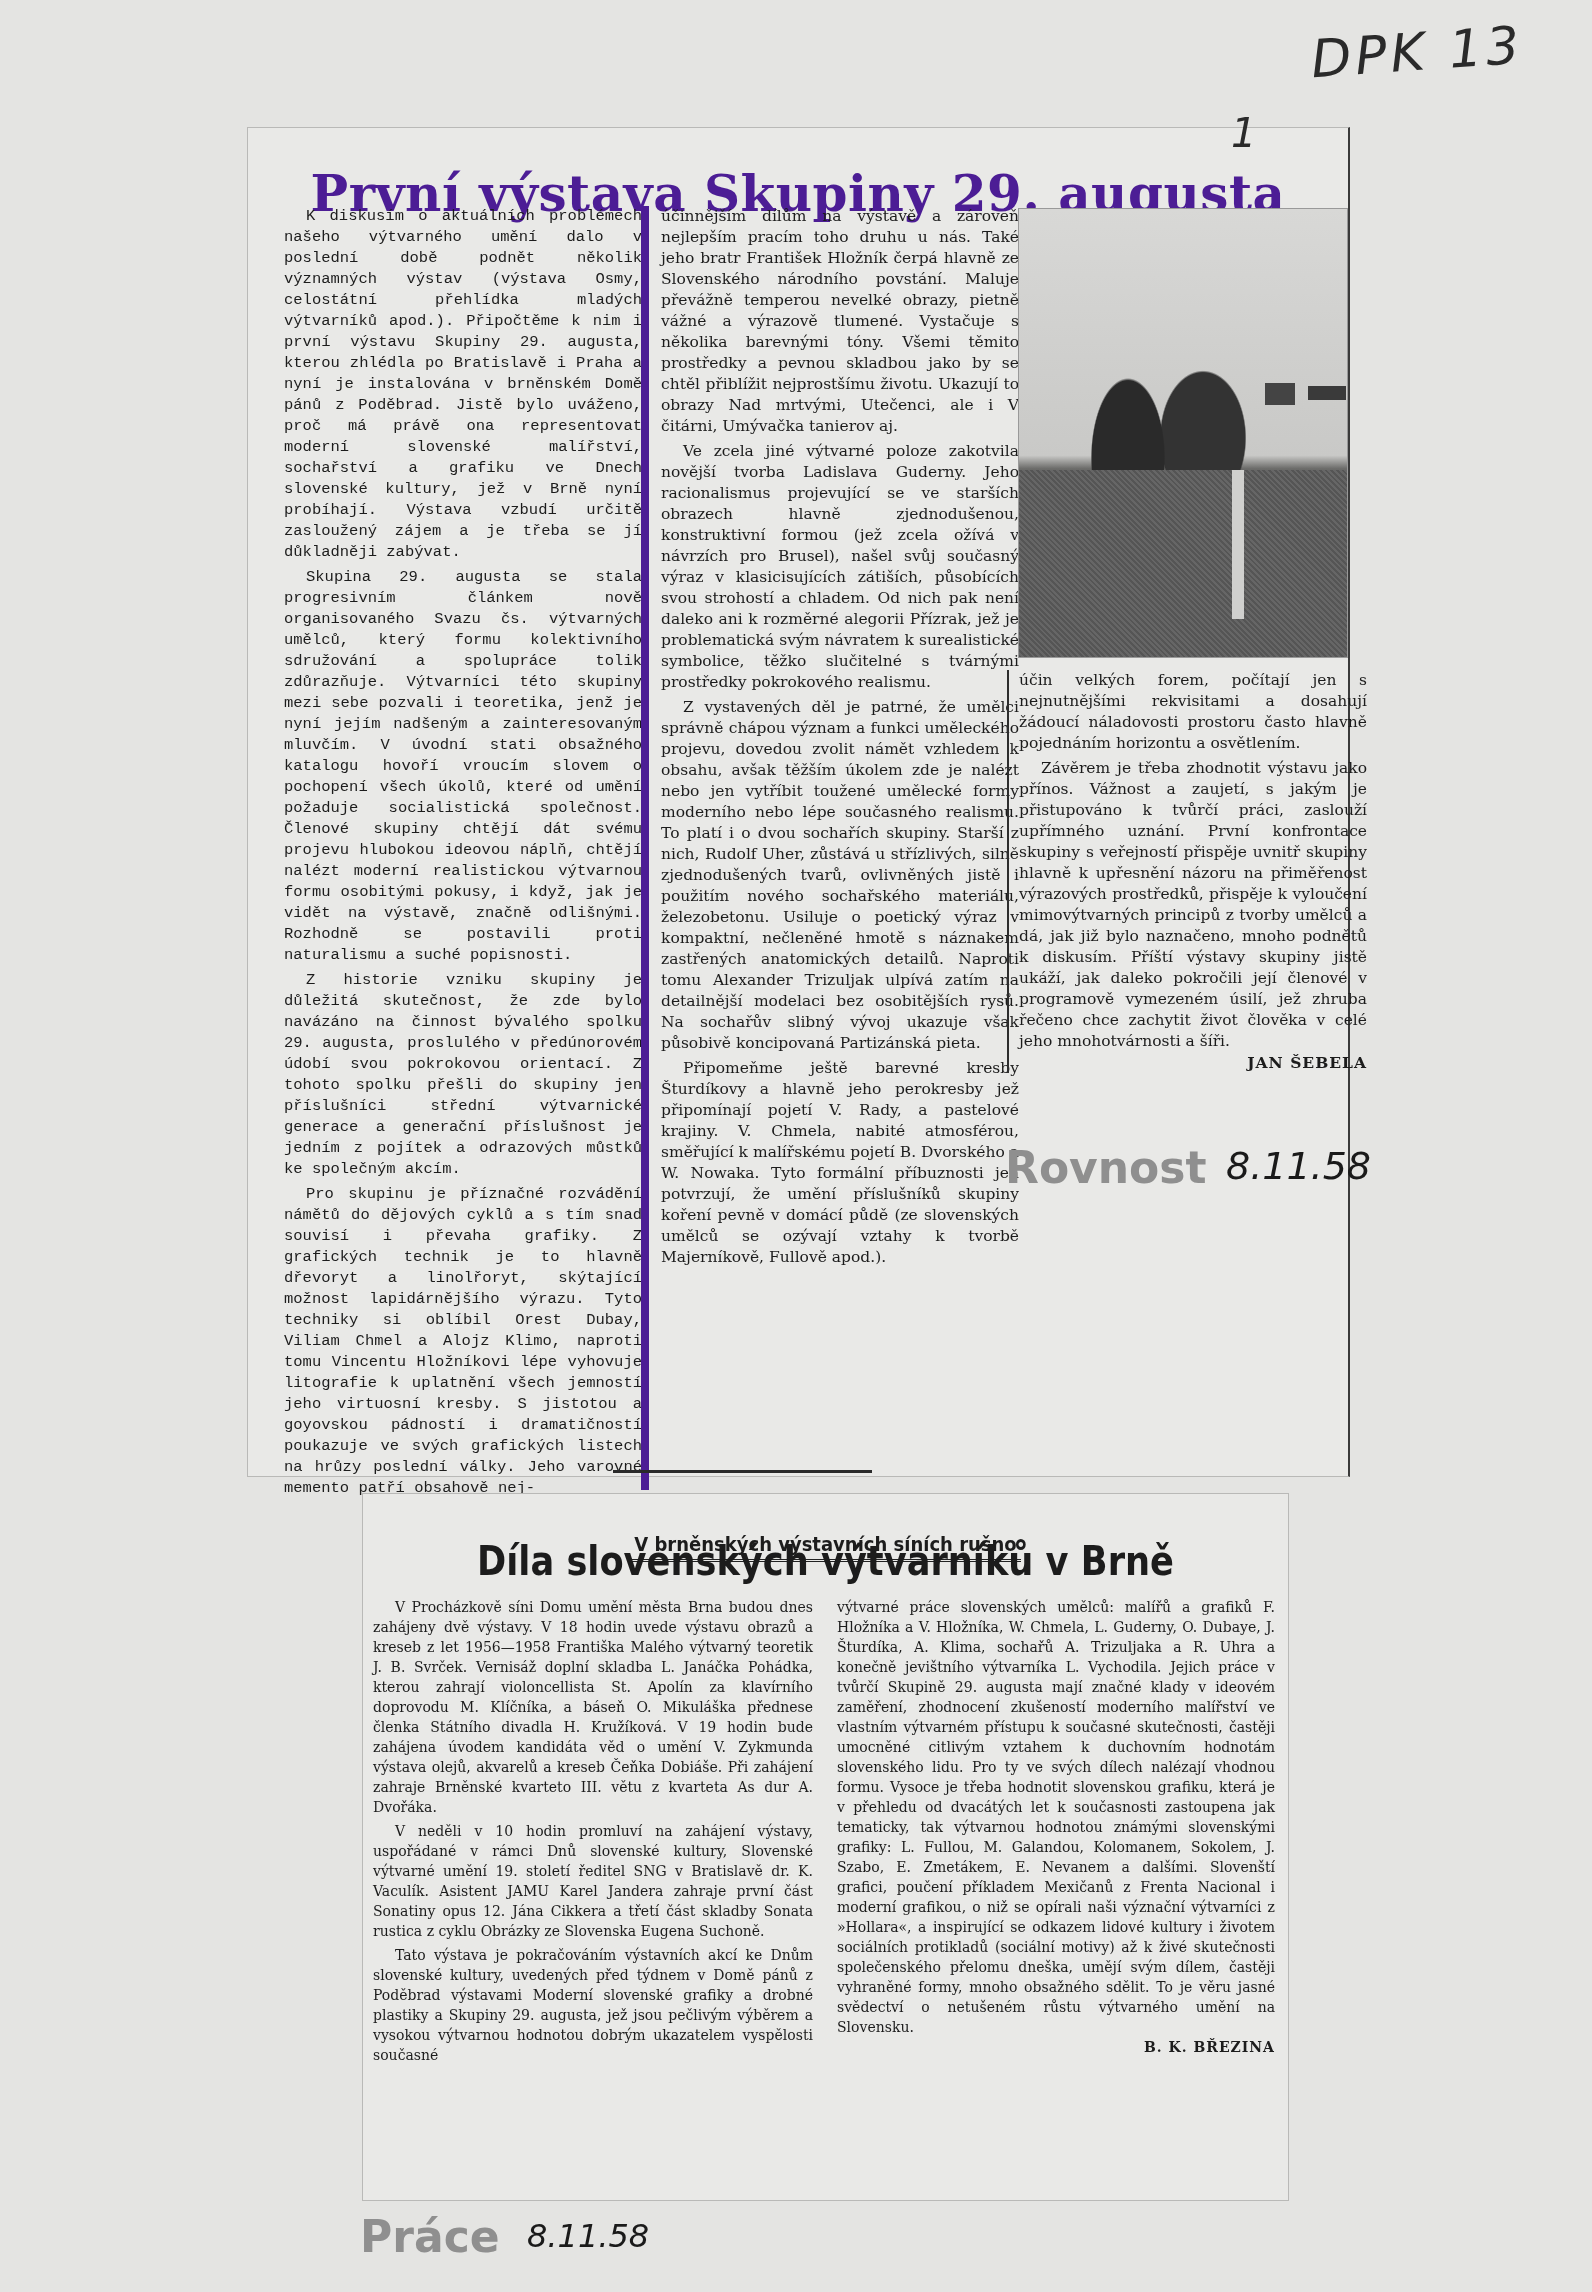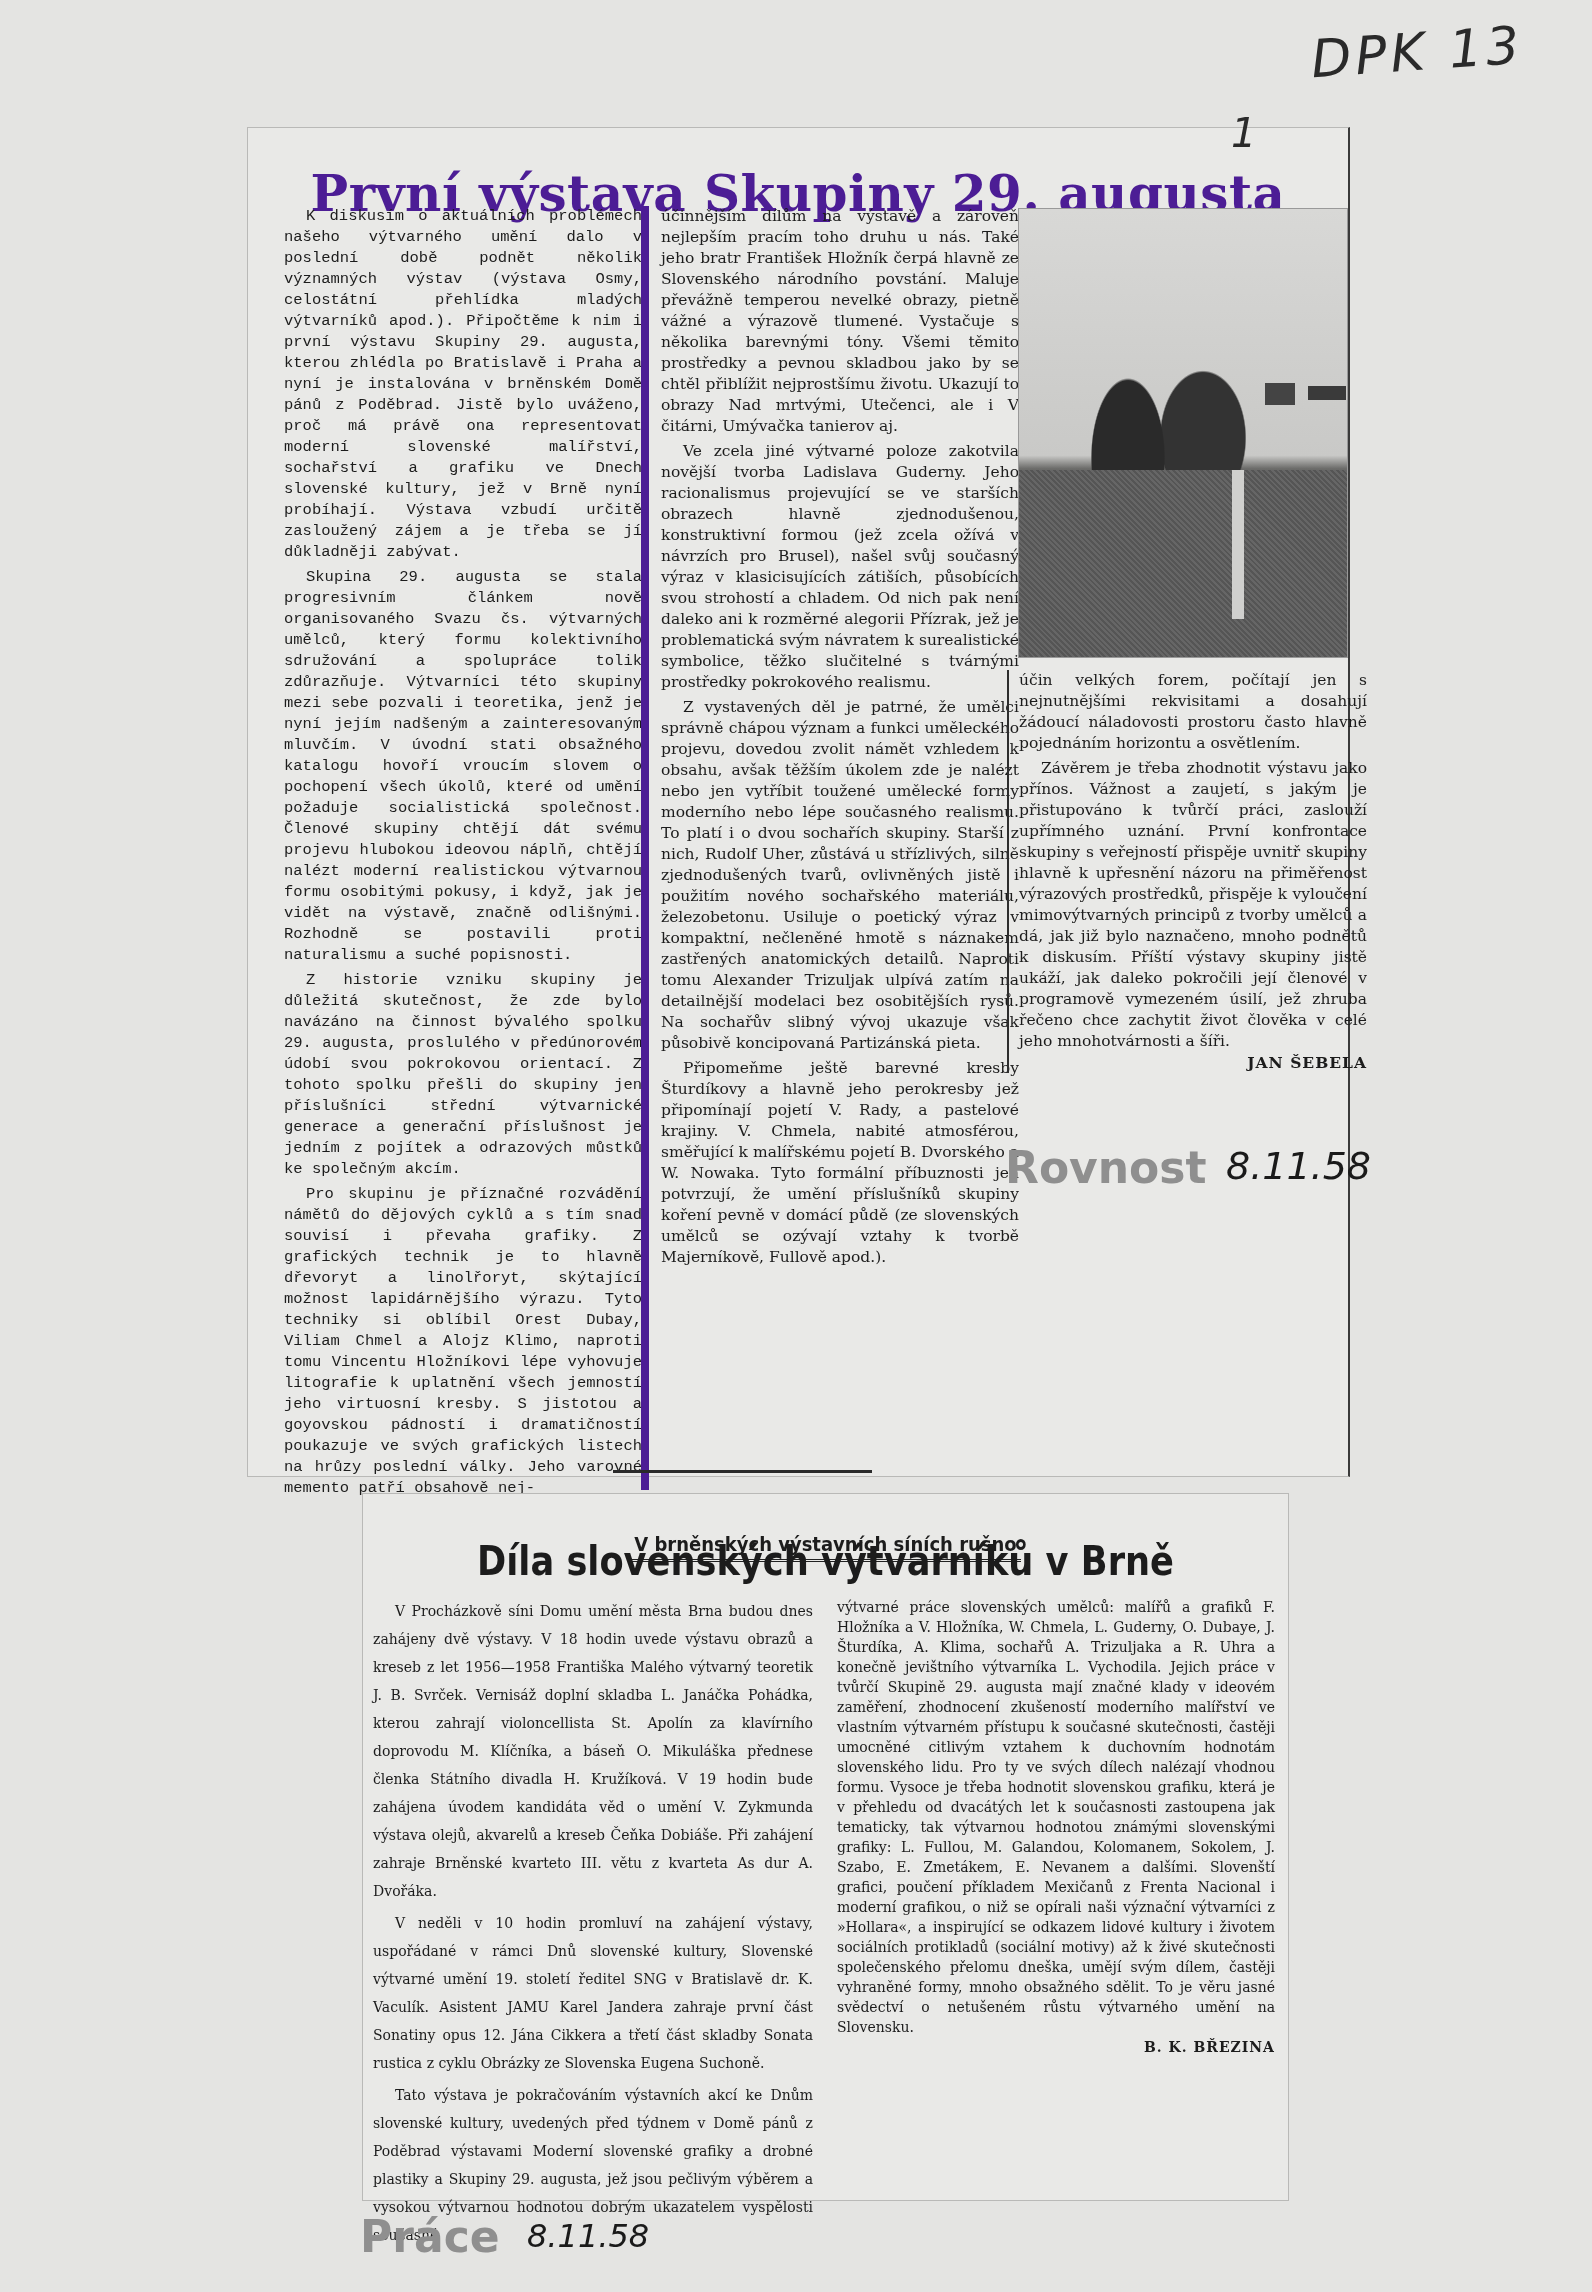--- a/index.html
+++ b/index.html
@@ -53,21 +53,21 @@
     .stamp-date { position: absolute; font-family: "DejaVu Sans", sans-serif; font-style: italic; color: #1a1a1a; }
     .kicker {
       position: absolute; left: 0; right: 0; top: 2px; text-align: center;
       font-family: "DejaVu Sans Condensed", "DejaVu Sans", sans-serif; font-weight: bold; font-size: 20px; margin-top: 36px;
     }
     .kicker span { display: inline-block; border-bottom: 3px double #222; padding: 0 4px 3px; }
     .headline2 {
       position: absolute; left: 0; right: 0; top: 44px; text-align: center;
       font-family: "DejaVu Sans", sans-serif; font-weight: bold; font-size: 40px; transform: scaleX(0.88);
     }
-    .col4 { left: 10px; top: 103px; width: 440px; font-size: 14px; line-height: 28px; }
+    .col4 { left: 10px; top: 103px; width: 440px; font-size: 14px; line-height: 20px; }
     .col5 { left: 474px; top: 103px; width: 438px; font-size: 14px; line-height: 20px; }
   </style>
 </head>
 <body>
 
 <div class="handnote" style="left:1311px; top:22px; font-size:52px; letter-spacing:4px; transform:rotate(-4deg);">DPK 13</div>
 
 <div class="clip clip1">
   <div class="handnote" style="left:983px; top:-18px; font-size:40px;">1</div>
   <h1 class="headline1">První výstava Skupiny 29. augusta</h1>

